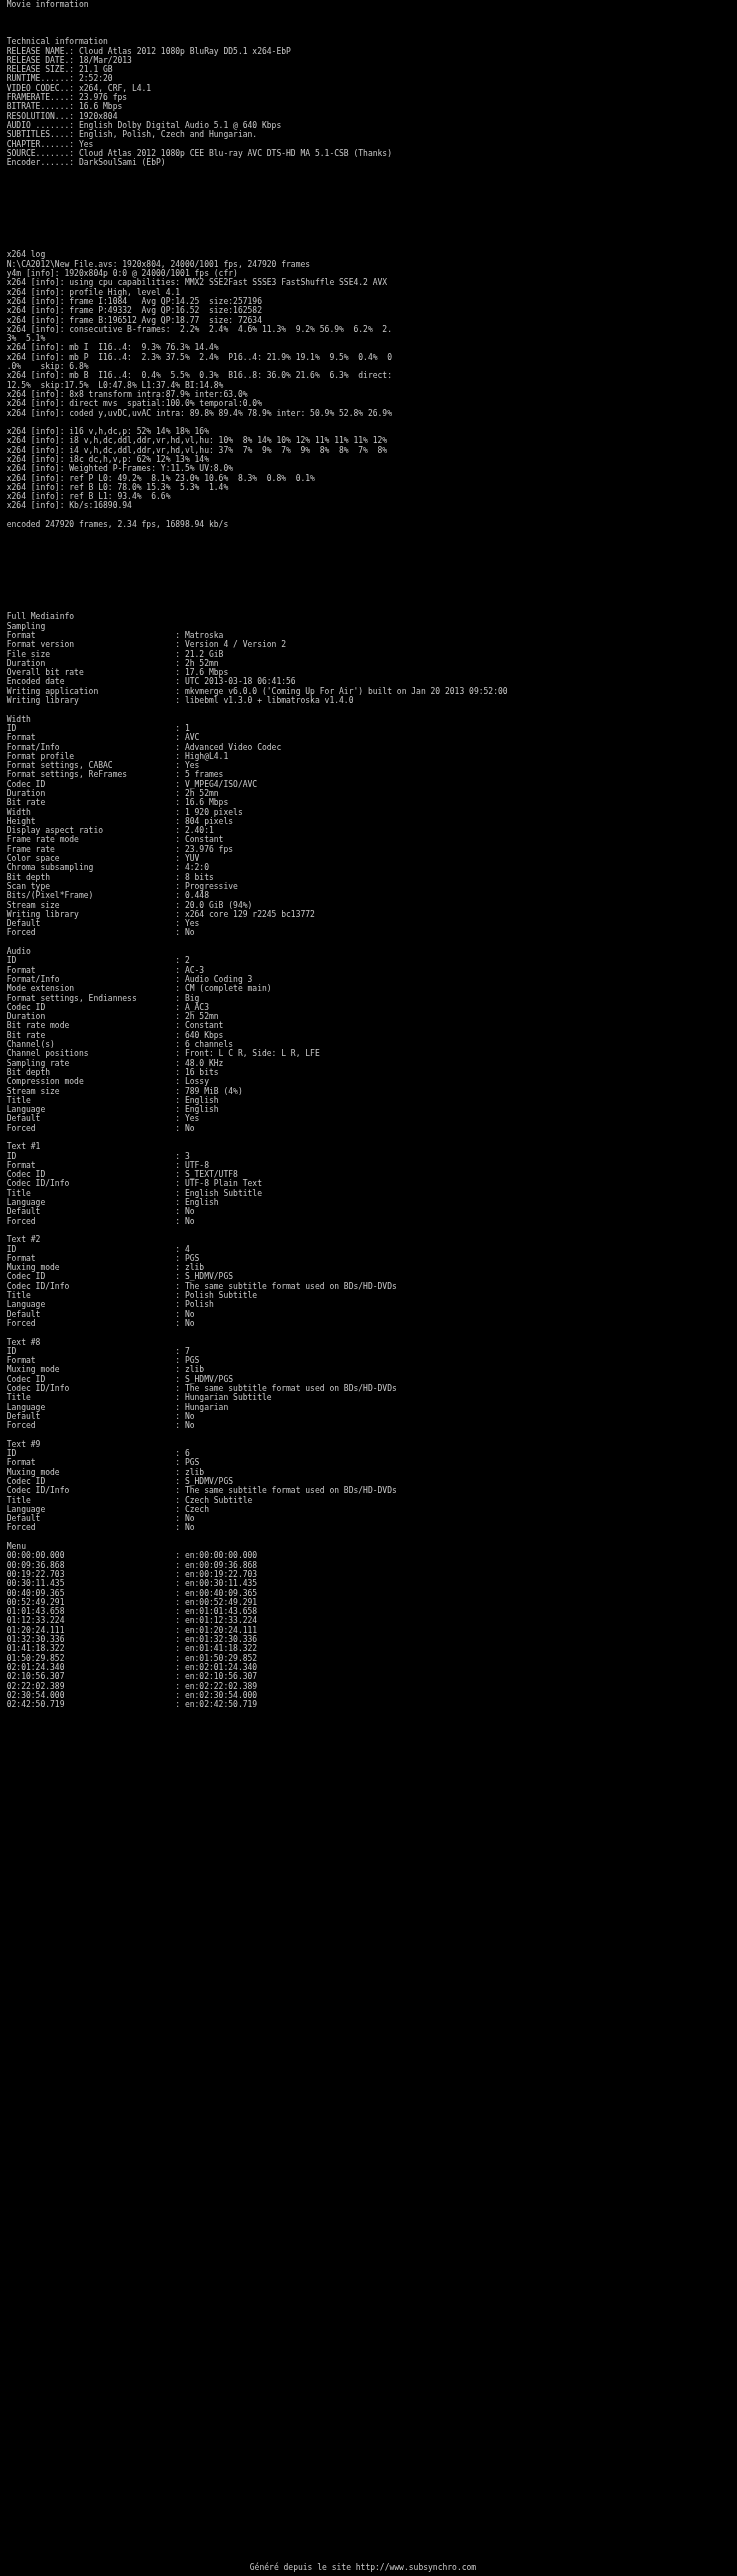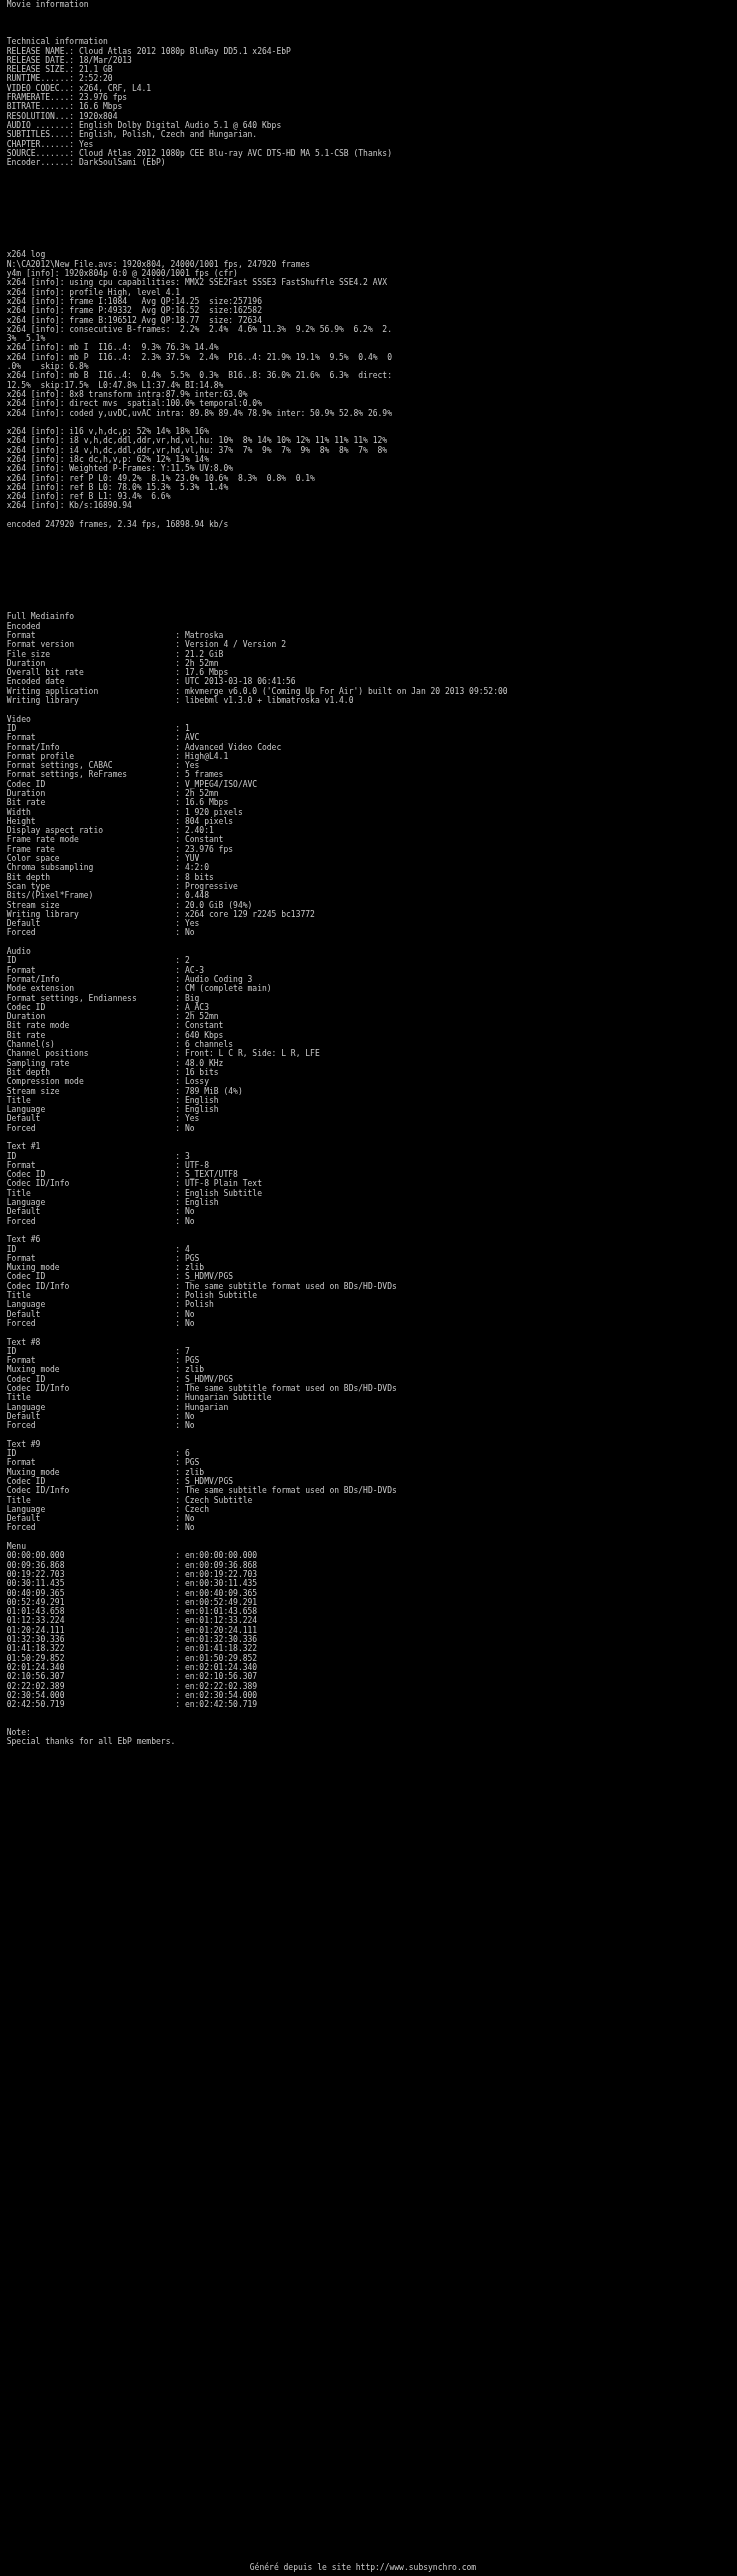--- a/index.html
+++ b/index.html
@@ -117,31 +117,31 @@
 x264 [info]: ref B L1: 93.4%  6.6%
 x264 [info]: Kb/s:16890.94
 
 encoded 247920 frames, 2.34 fps, 16898.94 kb/s</pre>
   </div>
 
   <span class="gap-9"></span>
 
   <div class="block">
     <pre>Full Mediainfo</pre>
-    <pre>Encoded</pre>
+    <pre>Sampling</pre>
     <pre>Format                             : Matroska
 Format version                     : Version 4 / Version 2
 File size                          : 21.2 GiB
 Duration                           : 2h 52mn
 Overall bit rate                   : 17.6 Mbps
 Encoded date                       : UTC 2013-03-18 06:41:56
 Writing application                : mkvmerge v6.0.0 ('Coming Up For Air') built on Jan 20 2013 09:52:00
 Writing library                    : libebml v1.3.0 + libmatroska v1.4.0</pre>
     <span class="gap"></span>
-    <pre>Video</pre>
+    <pre>Width</pre>
     <pre>ID                                 : 1
 Format                             : AVC
 Format/Info                        : Advanced Video Codec
 Format profile                     : High@L4.1
 Format settings, CABAC             : Yes
 Format settings, ReFrames          : 5 frames
 Codec ID                           : V_MPEG4/ISO/AVC
 Duration                           : 2h 52mn
 Bit rate                           : 16.6 Mbps
 Width                              : 1 920 pixels
@@ -187,21 +187,21 @@
 Format                             : UTF-8
 Codec ID                           : S_TEXT/UTF8
 Codec ID/Info                      : UTF-8 Plain Text
 Title                              : English Subtitle
 Language                           : English
 Default                            : No
 Forced                             : No</pre>
       </div>
       <span class="gap"></span>
       <div>
-        <pre>Text #6</pre>
+        <pre>Text #2</pre>
         <pre>ID                                 : 4
 Format                             : PGS
 Muxing mode                        : zlib
 Codec ID                           : S_HDMV/PGS
 Codec ID/Info                      : The same subtitle format used on BDs/HD-DVDs
 Title                              : Polish Subtitle
 Language                           : Polish
 Default                            : No
 Forced                             : No</pre>
       </div>
@@ -248,23 +248,19 @@
 01:50:29.852                       : en:01:50:29.852
 02:01:24.340                       : en:02:01:24.340
 02:10:56.307                       : en:02:10:56.307
 02:22:02.389                       : en:02:22:02.389
 02:30:54.000                       : en:02:30:54.000
 02:42:50.719                       : en:02:42:50.719</pre>
   </div>
 
   <span class="gap-2"></span>
 
-  <div class="block">
-    <pre>Note:</pre>
-    <pre>Special thanks for all EbP members.</pre>
-  </div>
 
   <div class="footer">
     <span>Généré depuis le site  </span><a>http://www.subsynchro.com</a>
   </div>
 
 </div>
 
 
 </body></html>

